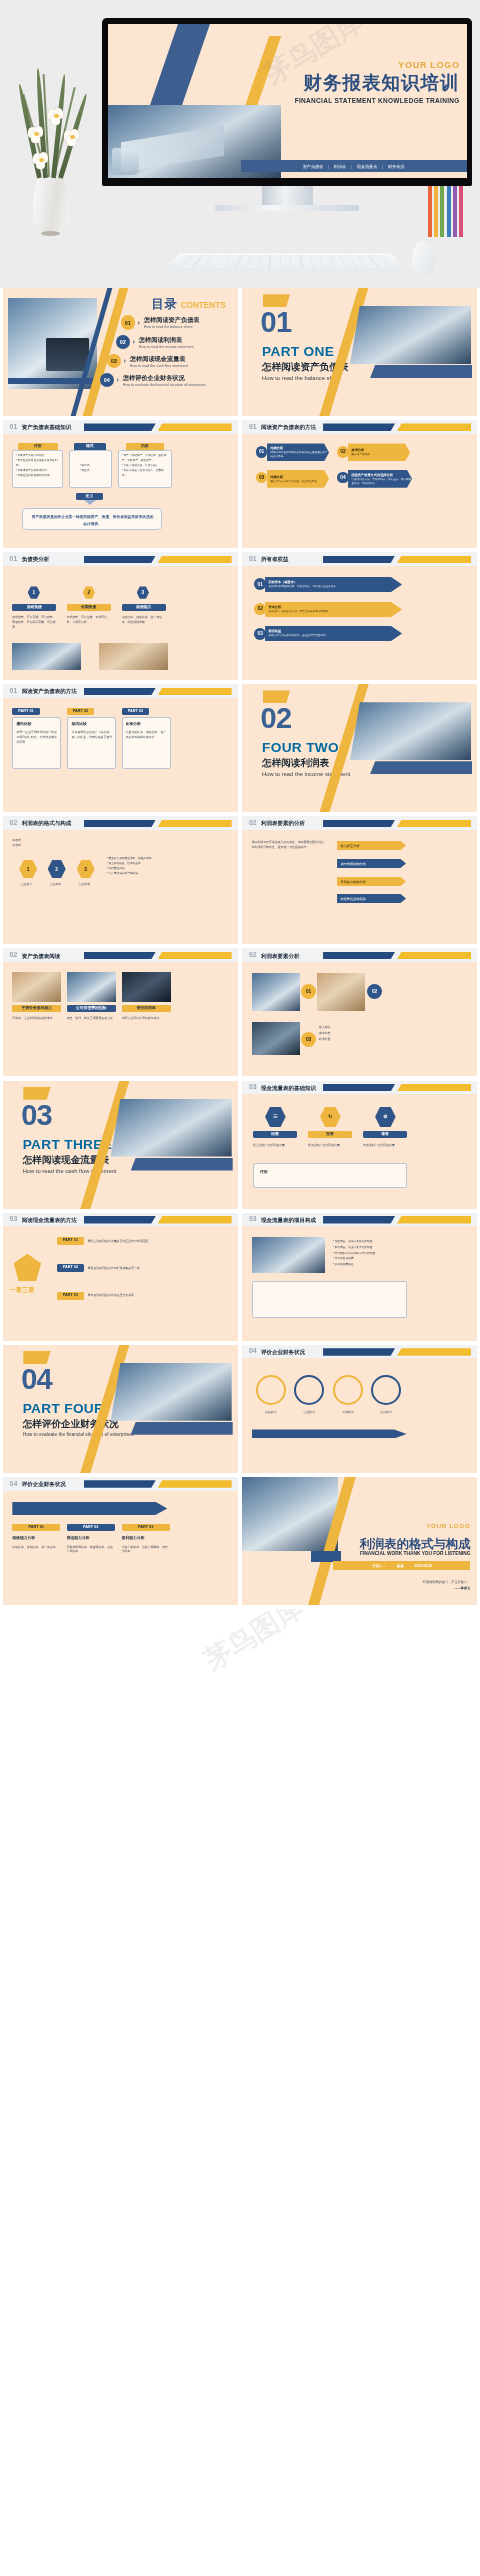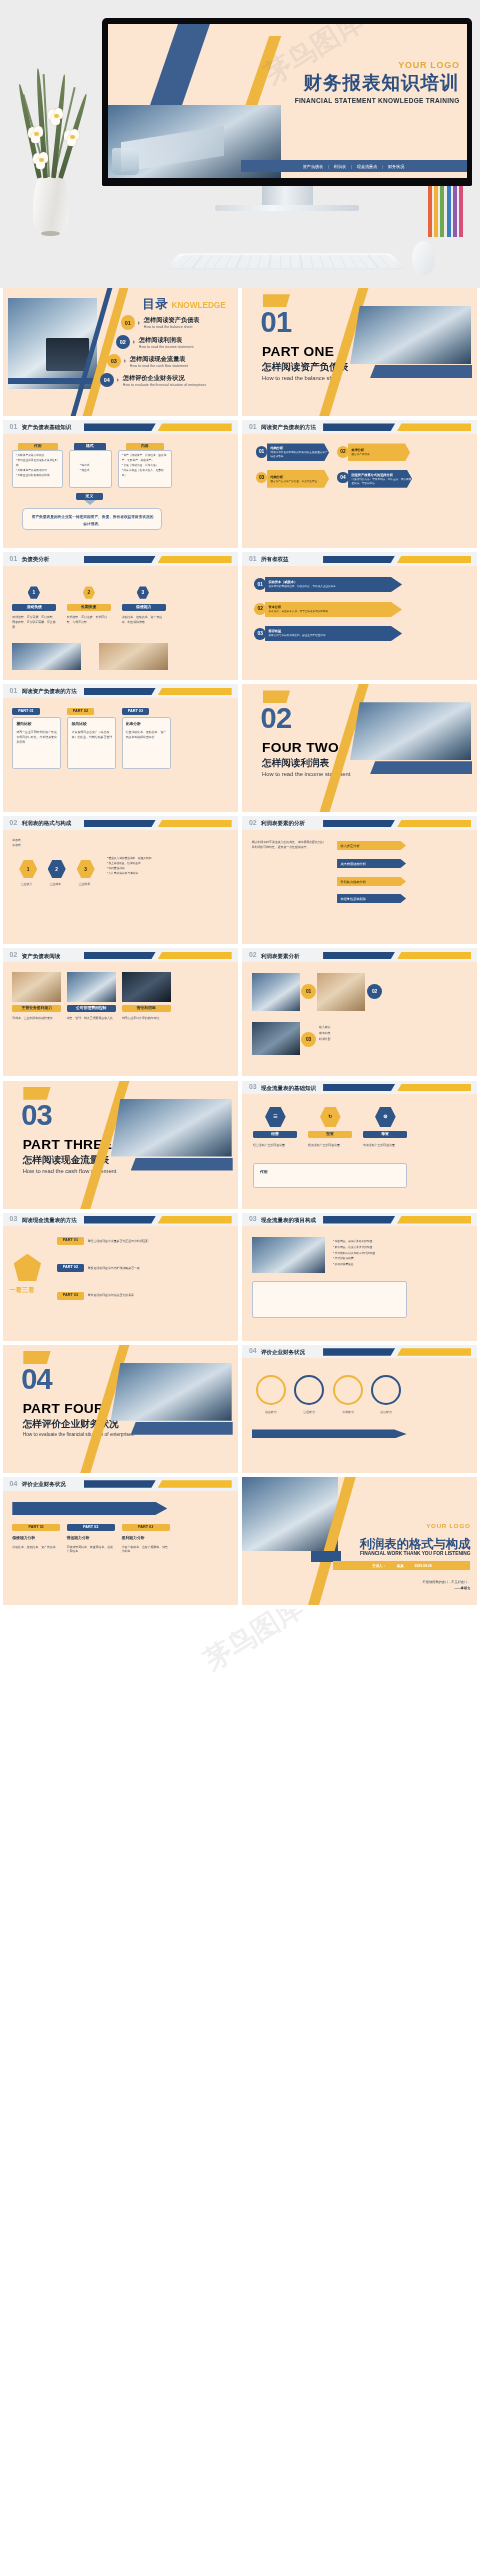--- a/index.html
+++ b/index.html
@@ -77,21 +77,21 @@
     clip-path:polygon(0 0,100% 0,94% 100%,0 100%); }
   .hdr .b2{ position:absolute; left:155px; top:3.4px; width:74px; height:7.5px; background:#f3bb2e;
     clip-path:polygon(6% 0,100% 0,100% 100%,0 100%); }
   .body{ position:absolute; left:0; top:13.7px; width:100%; bottom:0; }
 
   
   .div-s{ background:#fce6d2; }
   .div-yellow-tab{ position:absolute; left:20.6px; top:6.2px; width:27.4px; height:13px; background:#eeb63f;
     clip-path:polygon(0 0,100% 0,86% 100%,0 100%); }
   .div-num{ position:absolute; left:18.5px; top:18px; color:#3a6193; font-weight:bold; font-size:29px; letter-spacing:-0.7px; }
-  .div-part{ position:absolute; left:20px; top:56px; color:#000000; font-weight:bold; font-size:13.7px; letter-spacing:0.3px; }
+  .div-part{ position:absolute; left:20px; top:56px; color:#0369a1; font-weight:bold; font-size:13.7px; letter-spacing:0.3px; }
   .div-cn{ position:absolute; left:20px; top:73px; color:#1c2936; font-weight:bold; font-size:9.6px; }
   .div-en{ position:absolute; left:20px; top:87px; color:#3a4350; font-size:5.8px; }
   .div-ybar{ position:absolute; left:97px; top:-9.6px; width:9.6px; height:147px; background:#eeb63f;
     transform:skewX(-17deg); }
   .div-photo{ position:absolute; left:108px; top:18px; width:121px; height:58px;
     background:linear-gradient(150deg,#486b91 0%,#93acc2 30%,#d3dee7 55%,#70879b 80%,#2c4460 100%);
     clip-path:polygon(8% 0,100% 0,100% 100%,0 100%); }
   .div-bluebar{ position:absolute; left:128px; top:77px; width:102px; height:13px; background:#3d5f8f;
     clip-path:polygon(5% 0,100% 0,100% 100%,0 100%); }
 
@@ -239,21 +239,21 @@
 
   <div class="grid">
 
     <div class="slide">
       <div class="toc-photo"></div>
       <div class="toc-blueline"></div>
       <div class="toc-bbar"></div>
       <div class="toc-ybar"></div>
       <div class="toc-head">
         <b>目录</b>
-        <i>KNOWLEDGE</i>
+        <i>CONTENTS</i>
       </div>
       <div class="toc-row" style="left:118px;top:27.4px">
         <div class="toc-ring y">01</div>
         <div class="tri"></div>
         <div>
             <div class="cn">怎样阅读资产负债表</div>
              <div class="en">How to read the balance sheet</div>
           </div>
       </div>
       <div class="toc-row" style="left:113px;top:47px">

